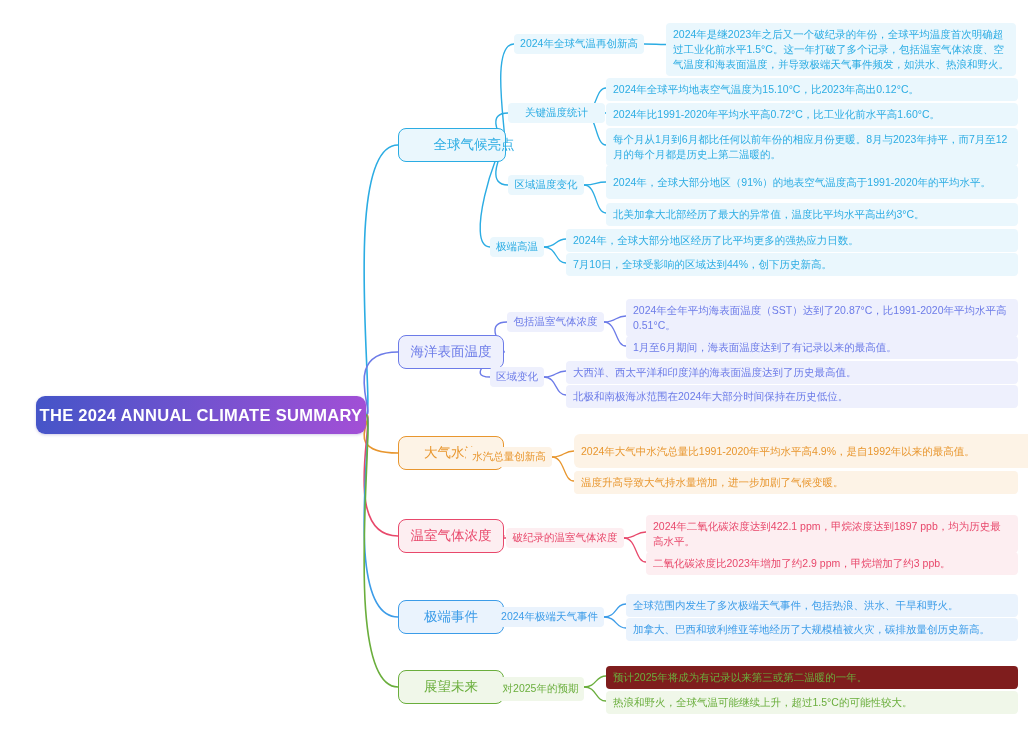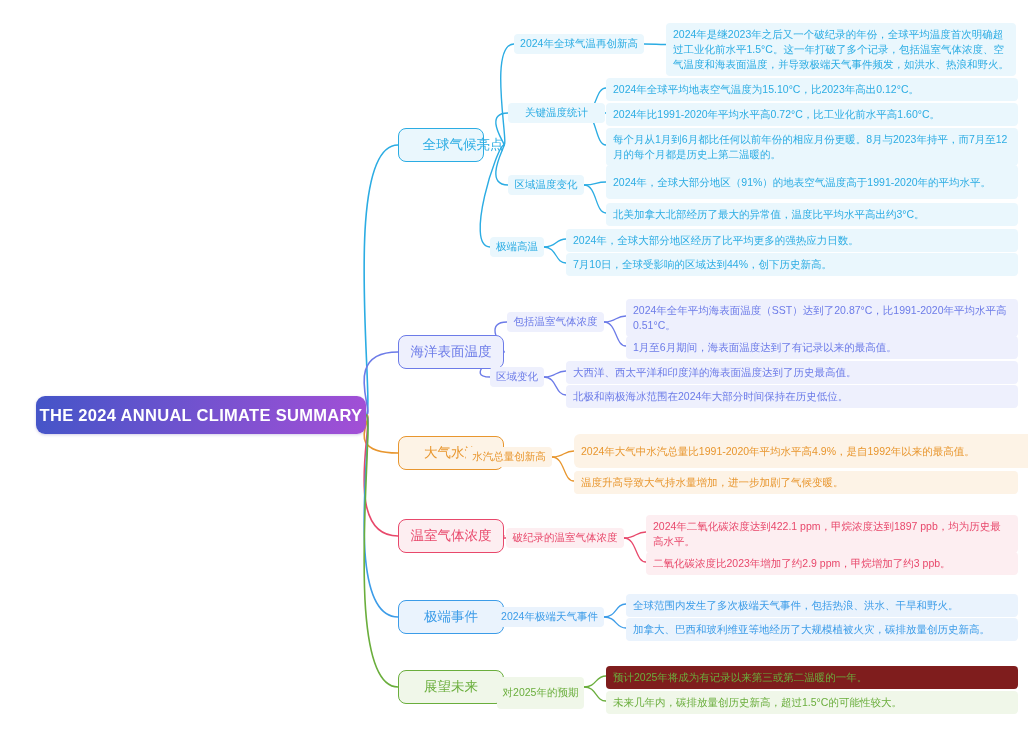--- a/index.html
+++ b/index.html
@@ -98,21 +98,21 @@
       <path d="M604,617 C617,617 615,604 626,604" fill="none" stroke="#3C9CE8" stroke-width="1.3" stroke-linecap="round"></path>
       <path d="M604,617 C617,617 615,628 626,628" fill="none" stroke="#3C9CE8" stroke-width="1.3" stroke-linecap="round"></path>
       <path d="M366,415 C376,415 340,687 398,687" fill="none" stroke="#6AAE3C" stroke-width="1.6" stroke-linecap="round"></path>
       <path d="M504,687 C500.5,687 471,687 497,687" fill="none" stroke="#6AAE3C" stroke-width="1.4" stroke-linecap="round"></path>
       <path d="M584,687 C597,687 595,676 606,676" fill="none" stroke="#6AAE3C" stroke-width="1.3" stroke-linecap="round"></path>
       <path d="M584,687 C597,687 595,701 606,701" fill="none" stroke="#6AAE3C" stroke-width="1.3" stroke-linecap="round"></path>
     </svg>
 <div class="root-node" style="left: 36px; top: 396px; width: 330px; height: 38px; background: linear-gradient(100deg, rgb(68, 85, 200) 0%, rgb(163, 79, 214) 100%);">
       <span>THE 2024 ANNUAL CLIMATE SUMMARY</span>
     </div>
-    <div class="l1-node" style="left: 398px; top: 128px; width: 86px; height: 34px; background: rgb(234, 247, 253); border-color: rgb(43, 172, 227); color: rgb(43, 172, 227); padding-left: 44px;">
+    <div class="l1-node" style="left: 398px; top: 128px; width: 108px; height: 34px; background: rgb(234, 247, 253); border-color: rgb(43, 172, 227); color: rgb(43, 172, 227); padding-left: 44px;">
       <span>全球气候亮点</span>
     </div>
     <div class="l2-node" style="left: 514px; top: 34px; width: 130px; height: 20px; background: rgb(234, 247, 253); color: rgb(43, 172, 227);">
       <span>2024年全球气温再创新高</span>
     </div>
     <div class="leaf-node" style="left: 666px; top: 23px; width: 350px; min-height: 43px; background: rgb(234, 247, 253); color: rgb(43, 172, 227);">
       <span>2024年是继2023年之后又一个破纪录的年份，全球平均温度首次明确超过工业化前水平1.5°C。这一年打破了多个记录，包括温室气体浓度、空气温度和海表面温度，并导致极端天气事件频发，如洪水、热浪和野火。</span>
     </div>
     <div class="l2-node" style="left: 508px; top: 103px; width: 97px; height: 20px; background: rgb(234, 247, 253); color: rgb(43, 172, 227);">
       <span>关键温度统计</span>
@@ -197,22 +197,22 @@
     </div>
     <div class="leaf-node" style="left: 626px; top: 618px; width: 392px; min-height: 20px; background: rgb(234, 243, 253); color: rgb(60, 156, 232);">
       <span>加拿大、巴西和玻利维亚等地经历了大规模植被火灾，碳排放量创历史新高。</span>
     </div>
     <div class="leaf-node" style="left: 626px; top: 594px; width: 392px; min-height: 20px; background: rgb(234, 243, 253); color: rgb(60, 156, 232);">
       <span>全球范围内发生了多次极端天气事件，包括热浪、洪水、干旱和野火。</span>
     </div>
     <div class="l1-node" style="left: 398px; top: 670px; width: 106px; height: 34px; background: rgb(240, 247, 233); border-color: rgb(106, 174, 60); color: rgb(106, 174, 60);">
       <span>展望未来</span>
     </div>
-    <div class="l2-node" style="left: 497px; top: 677px; width: 87px; height: 32px; background: rgb(240, 247, 233); color: rgb(106, 174, 60);">
+    <div class="l2-node" style="left: 497px; top: 677px; width: 87px; height: 24px; background: rgb(240, 247, 233); color: rgb(106, 174, 60);">
       <span>对2025年的预期</span>
     </div>
     <div class="leaf-node" style="left: 606px; top: 666px; width: 412px; min-height: 20px; background: #7f1d1d; color: rgb(106, 174, 60);">
       <span>预计2025年将成为有记录以来第三或第二温暖的一年。</span>
     </div>
     <div class="leaf-node" style="left: 606px; top: 691px; width: 412px; min-height: 20px; background: rgb(240, 247, 233); color: rgb(106, 174, 60);">
-      <span>未来几年内，碳排放量创历史新高，超过1.5°C的可能性较大。</span>
+      <span>热浪和野火，全球气温可能继续上升，超过1.5°C的可能性较大。</span>
     </div>
   </div>
 
 </body></html>

